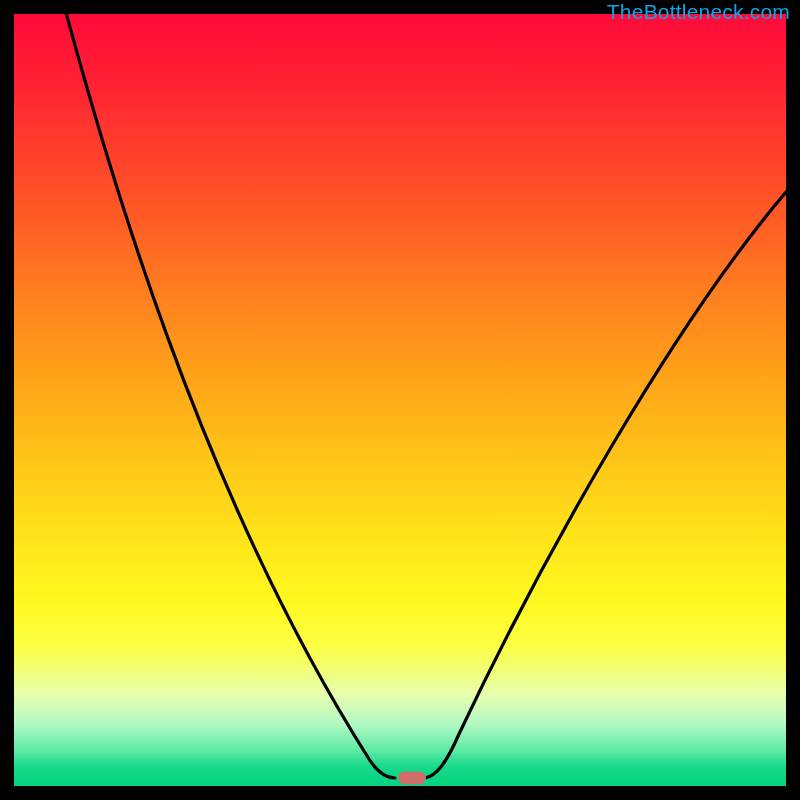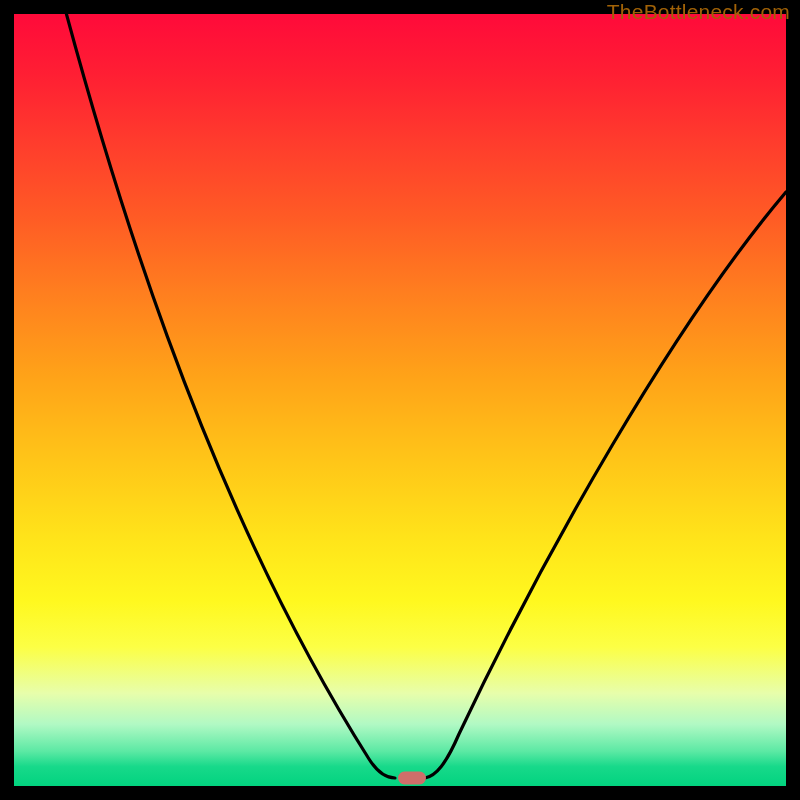--- a/index.html
+++ b/index.html
@@ -55,21 +55,21 @@
     transform: translate(-50%, -50%);
   }
   .curve {
     position: absolute;
     inset: 0;
   }
   .watermark {
     position: absolute;
     top: 0;
     right: 10px;
-    color: #a16207;
+    color: #0ea5e9;
     font-size: 21px;
     font-weight: 400;
     letter-spacing: 0.2px;
     font-family: Arial, Helvetica, sans-serif;
   }
 </style>
 </head>
 <body>
 
 <div class="stage">

